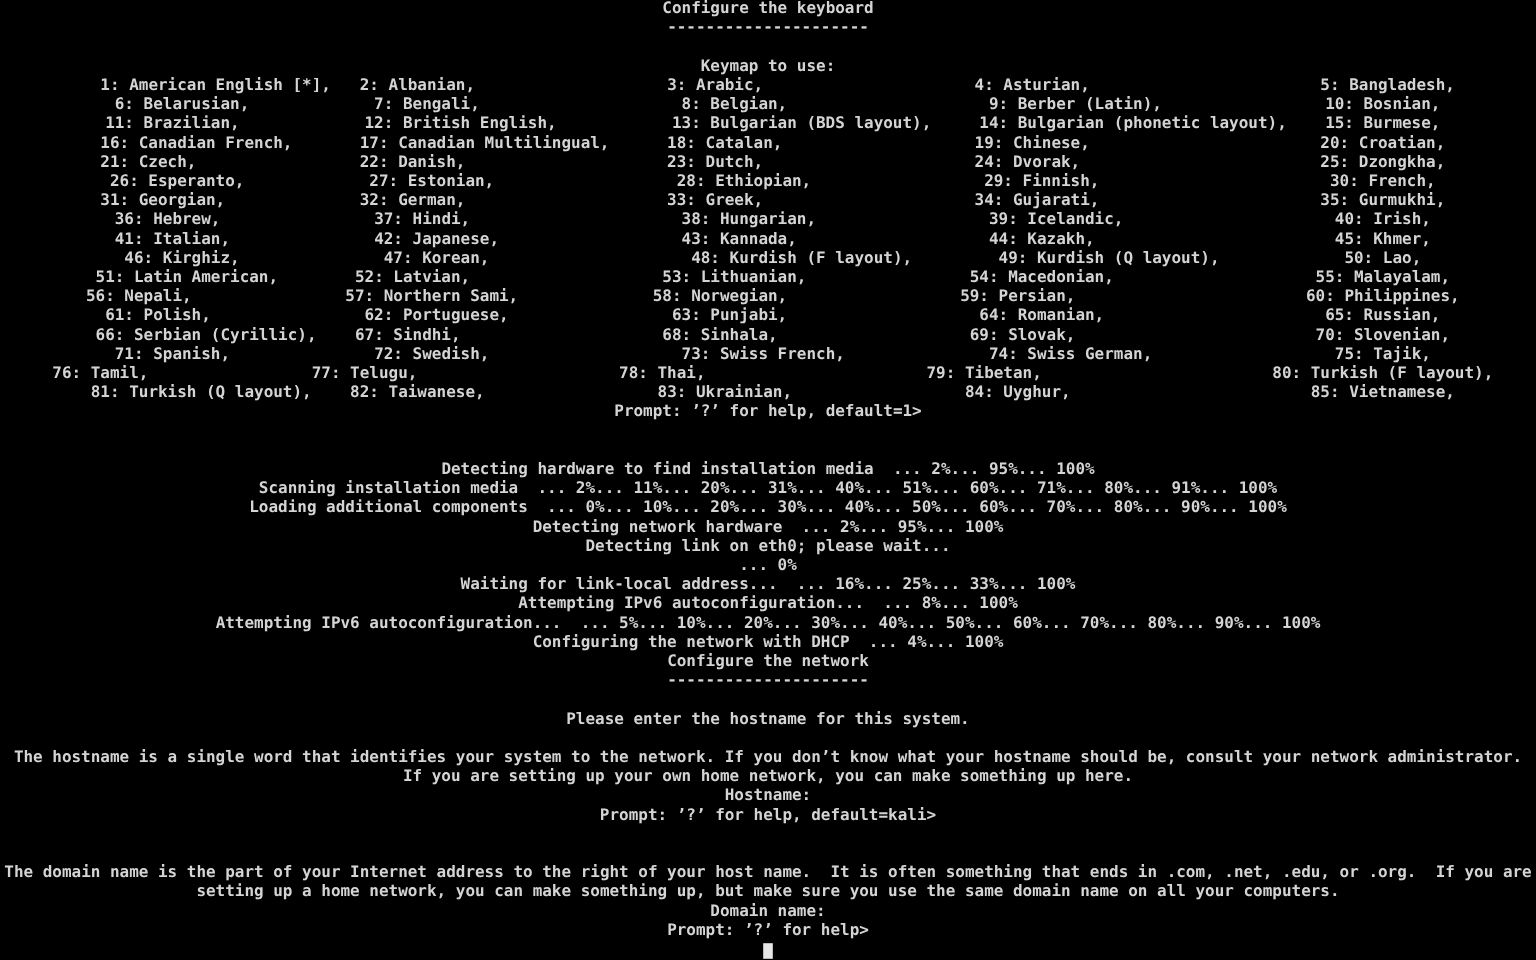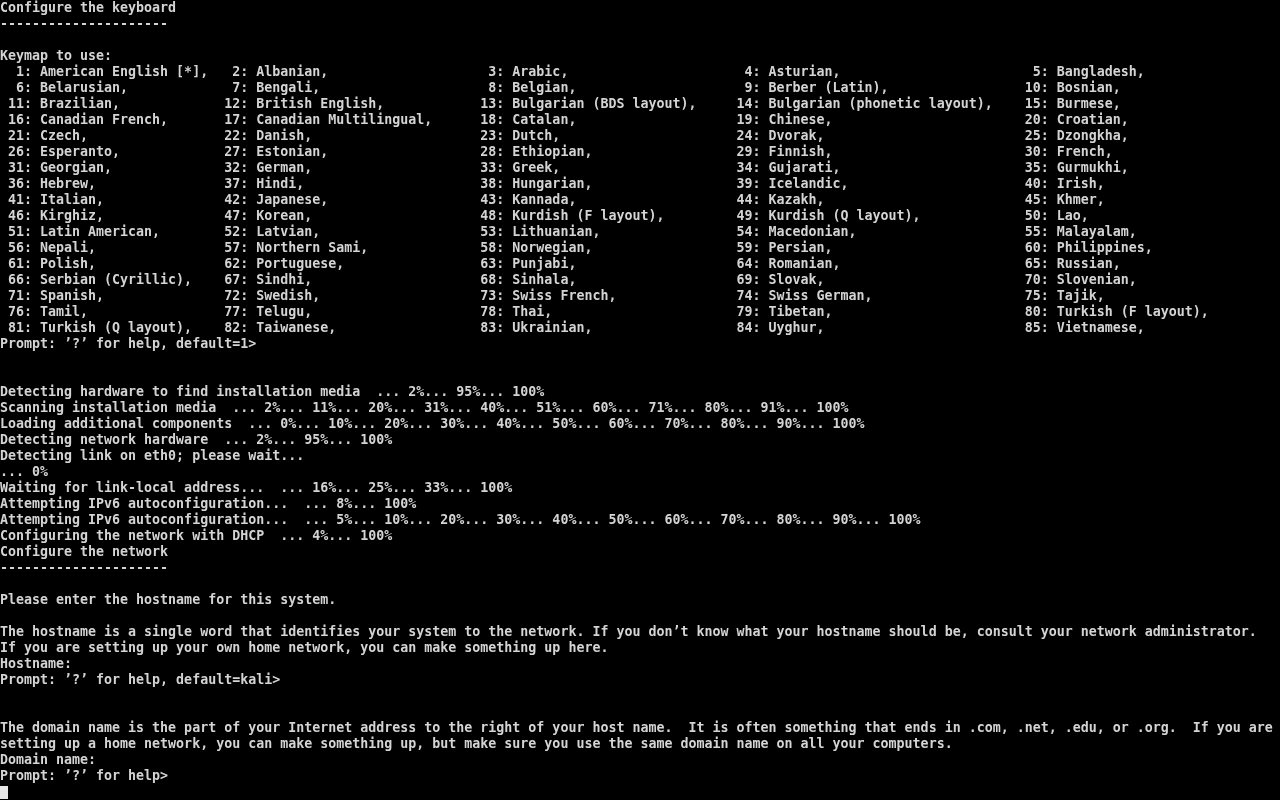--- a/index.html
+++ b/index.html
@@ -17,20 +17,21 @@
     width: 1280px;
     height: 800px;
     background: #000000;
     color: #d4d4d4;
     font-family: "DejaVu Sans Mono", "Liberation Mono", monospace;
     font-size: 13.3px;
     font-weight: bold;
     line-height: 16px;
     white-space: pre;
     letter-spacing: 0;
+    text-align: center;
   }
   .line {
     min-height: 16px;
     height: 16px;
     overflow: hidden;
   }
   .cursor {
     display: inline-block;
     width: 8px;
     height: 13px;

